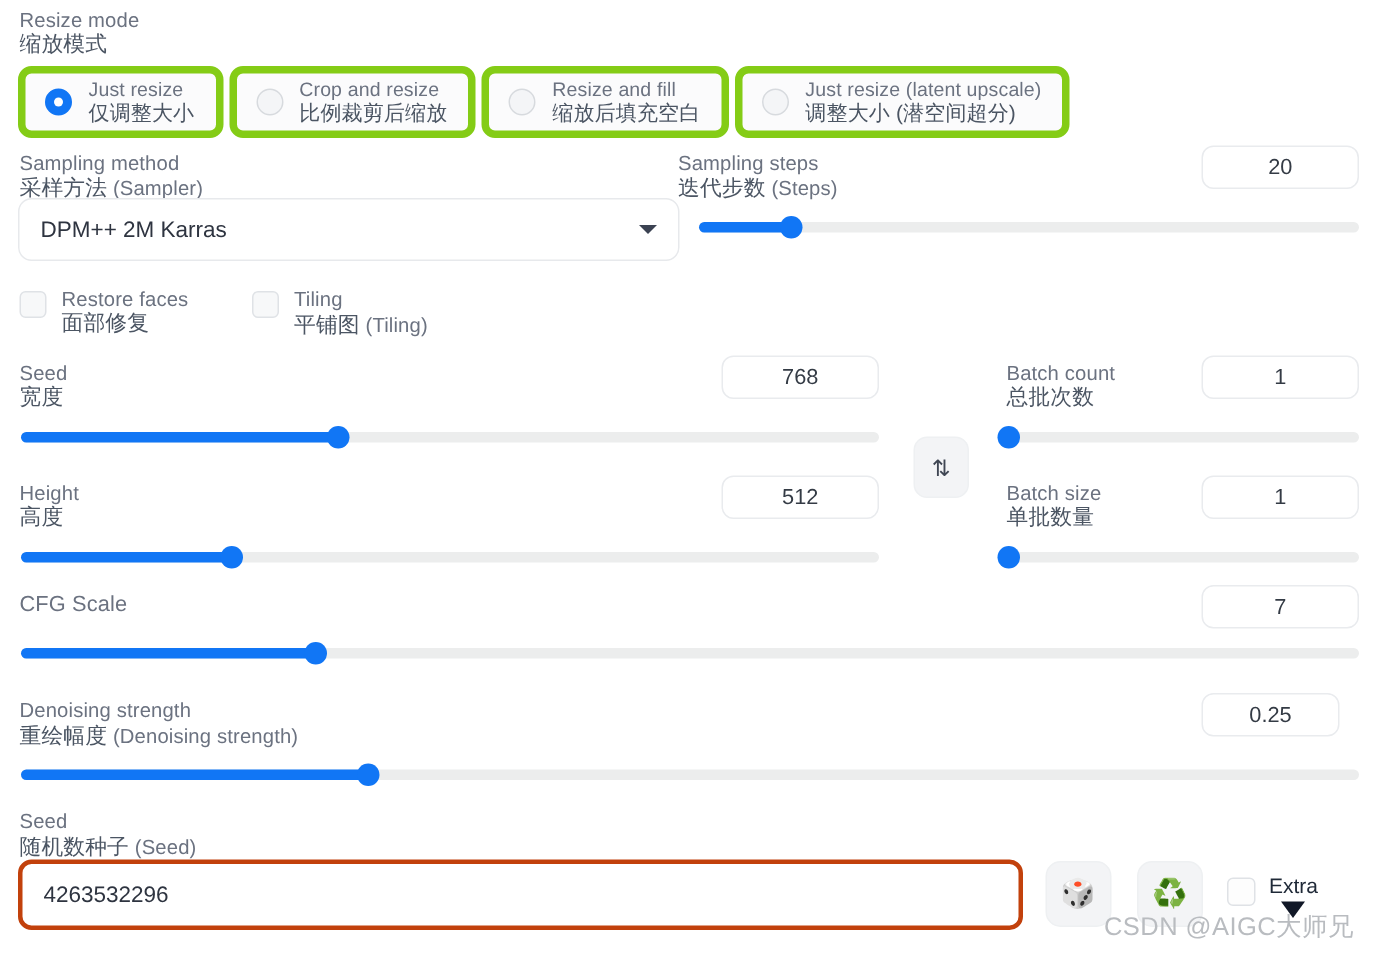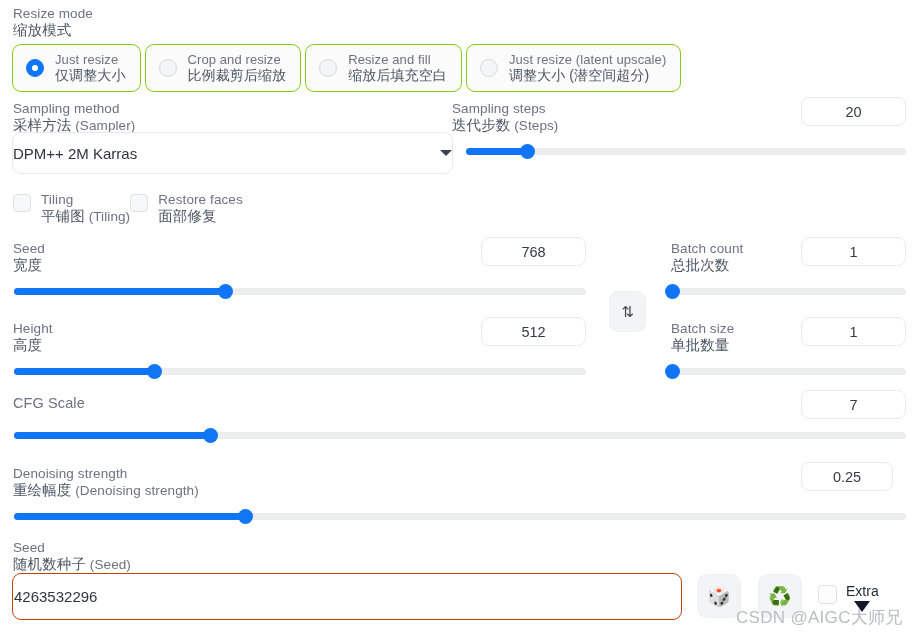--- a/index.html
+++ b/index.html
@@ -39,21 +39,21 @@
     left: 12px;
     top: 44px;
     display: flex;
     gap: 4px;
   }
   .radio-pill {
     display: flex;
     align-items: center;
     gap: 11px;
     background: #fbfbfc;
-    border: 1px solid #84cc16;
+    border: 5px solid #84cc16;
     border-radius: 9px;
     padding: 9px 14px 9px 13px;
     box-sizing: border-box;
     height: 48px;
     cursor: pointer;
   }
   .radio-dot {
     width: 18px; height: 18px;
     border-radius: 50%;
     border: 1px solid #d7dade;
@@ -82,21 +82,21 @@
   .dropdown {
     position: absolute;
     left: 12px; top: 132px;
     width: 441px; height: 42px;
     background: #ffffff;
     border: 1px solid #e7e9ec;
     border-radius: 9px;
     box-sizing: border-box;
     display: flex;
     align-items: center;
-    padding: 0 0;
+    padding: 0 14px;
     cursor: pointer;
   }
   .dropdown .val {
     font-size: 15px;
     color: #2e3440;
     flex: 1 1 auto;
   }
   .caret {
     width: 0; height: 0;
     border-left: 6px solid transparent;
@@ -175,25 +175,25 @@
     color: #3f4653;
     cursor: pointer;
   }
 
   
   .seedbox {
     position: absolute;
     left: 12px; top: 573px;
     width: 670px; height: 47px;
     background: #ffffff;
-    border: 1px solid #c2410c;
+    border: 3px solid #c2410c;
     border-radius: 9px;
     box-sizing: border-box;
     display: flex; align-items: center;
-    padding: 0 1px;
+    padding: 0 14px;
     font-size: 15px;
     color: #2e3440;
     cursor: text;
   }
 
   
   .iconbtn {
     position: absolute;
     width: 44px; height: 44px;
     background: #f3f4f6;
@@ -307,32 +307,32 @@
     <span class="cn"><span>迭代步数</span><span class="paren"> (Steps)</span></span>
   </div>
   <div class="numbox" style="left:801px;top:97px;width:105px;">20</div>
   <div class="slider" style="left:466px;top:144px;width:440px;">
     <div class="track"></div>
     <div class="fill" id="fill-steps" style="width: 14%;"></div>
     <div class="thumb" id="thumb-steps" style="left: 14%;"></div>
   </div>
 
   <div class="cb-row">
+    <div class="cb-item" style="width:155px;">
+      <span class="cb-box"></span>
+      <span class="lbl">
+        <span>Restore faces</span>
+        <span class="cn">面部修复</span>
+      </span>
+    </div>
     <div class="cb-item">
       <span class="cb-box"></span>
       <span class="lbl">
         <span>Tiling</span>
         <span class="cn"><span>平铺图</span><span class="paren"> (Tiling)</span></span>
-      </span>
-    </div>
-    <div class="cb-item" style="width:155px;">
-      <span class="cb-box"></span>
-      <span class="lbl">
-        <span>Restore faces</span>
-        <span class="cn">面部修复</span>
       </span>
     </div>
   </div>
 
   <div class="lbl" style="position:absolute;left:13px;top:241px;">
     <span>Seed</span>
     <span class="cn">宽度</span>
   </div>
   <div class="numbox" style="left:481px;top:237px;width:105px;">768</div>
   <div class="slider" style="left:14px;top:284px;width:572px;">

